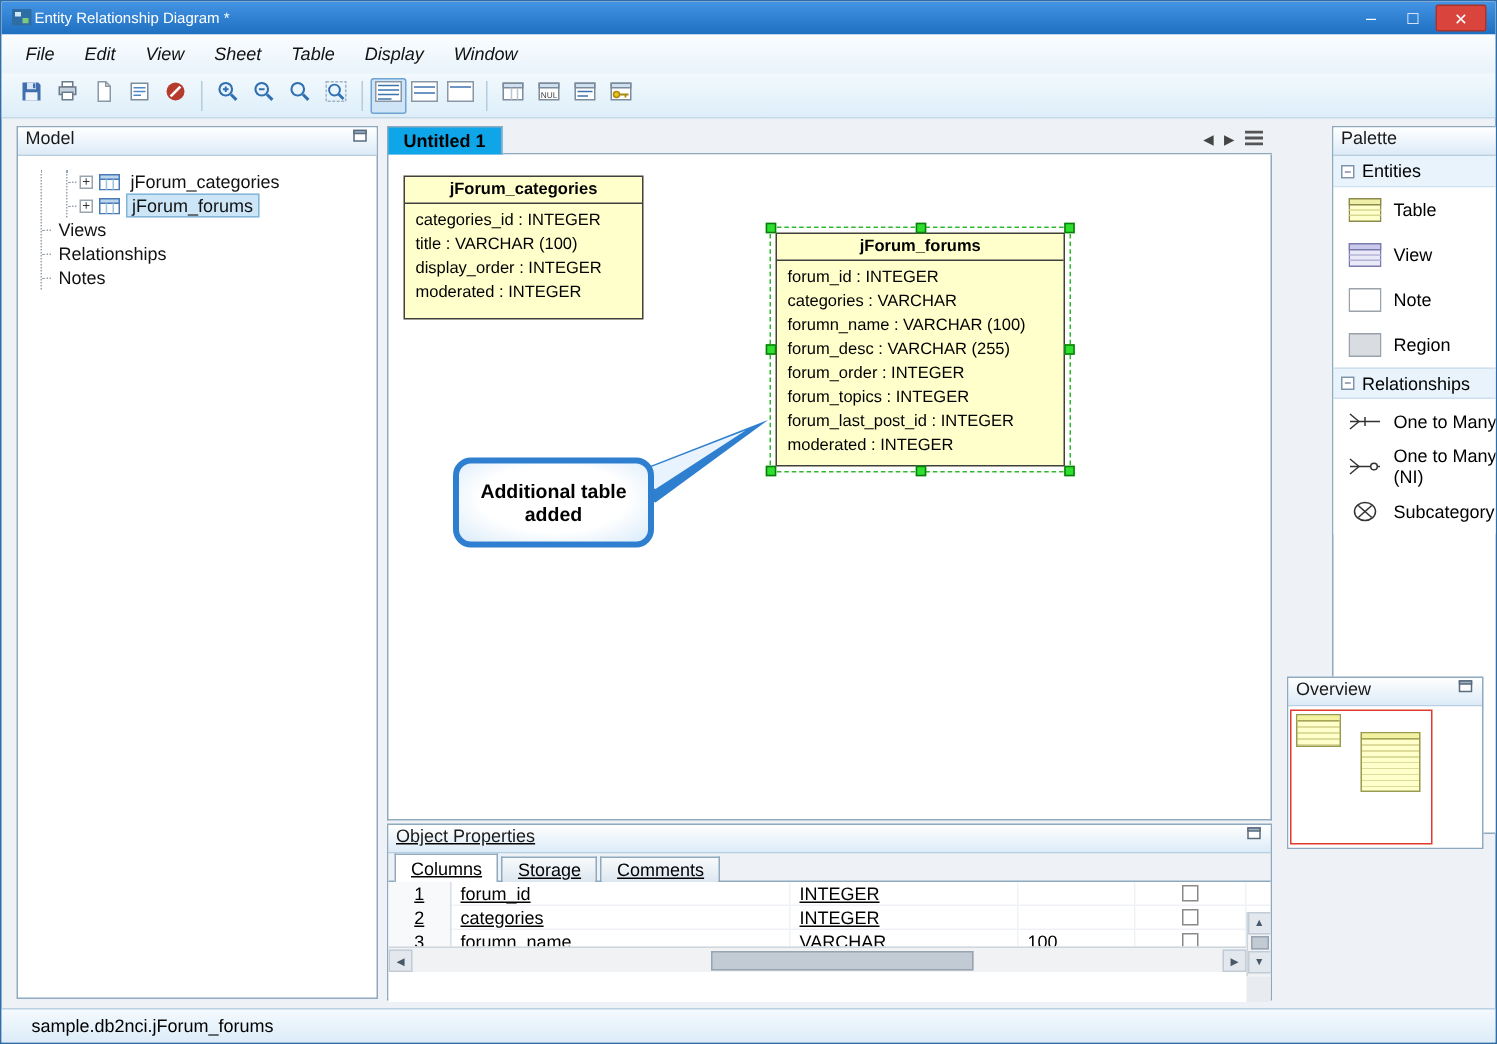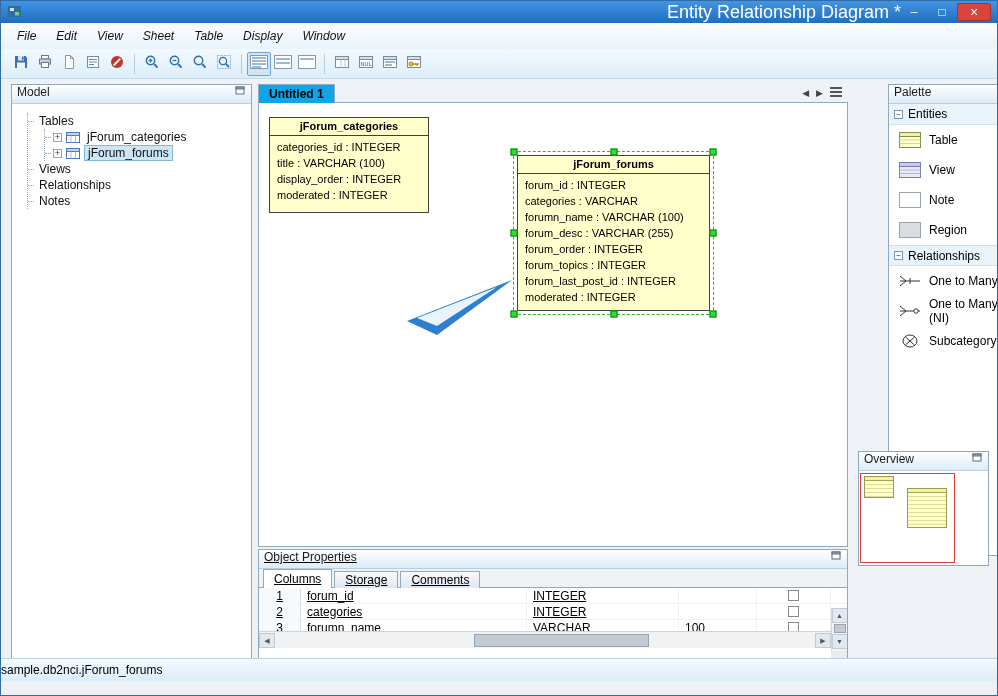--- a/index.html
+++ b/index.html
@@ -3,21 +3,21 @@
 <meta charset="utf-8">
 <style>
   *{margin:0;padding:0;box-sizing:border-box;}
   html,body{width:998px;height:696px;}
   body{font-family:"Liberation Sans",sans-serif;background:#cfd8e4;}
   .window{position:relative;width:998px;height:696px;background:#eef2f7;border:1px solid #2f6da8;overflow:hidden;}
 
   
   .titlebar{height:22px;background:linear-gradient(#4394e4,#1f6fc0);display:flex;align-items:center;padding:0 4px;}
   .app-icon{width:16px;height:16px;margin-left:2px;display:flex;}
-  .title{flex:1;text-align:right;color:#fff;font-size:18px;}
+  .title{flex:1;text-align:left;color:#fff;font-size:10px;}
   .caption{display:flex;align-items:center;gap:2px;margin-right:2px;}
   .cap{width:26px;height:18px;display:flex;align-items:center;justify-content:center;color:#fff;font-size:12px;cursor:default;}
   .cap.close{width:34px;background:#d9453c;border:1px solid #a8342c;border-radius:2px;font-size:14px;}
 
   
   .menubar{height:26px;display:flex;align-items:center;background:linear-gradient(#fbfdff,#e8f3fb);padding-left:6px;font-size:12px;color:#111;}
   .menu-item{padding:4px 10px;font-style:italic;}
   .toolbar{height:30px;display:flex;align-items:center;background:linear-gradient(#f2f9fd,#ddeef9);border-bottom:1px solid #c6d9e8;padding-left:8px;}
   .tbtn{width:24px;height:24px;display:flex;align-items:center;justify-content:center;border:1px solid transparent;border-radius:2px;}
   .tbtn.active{border-color:#6fa3d4;background:#cfe5f7;}
@@ -109,21 +109,21 @@
   .hscroll{position:relative;width:572px;height:17px;background:#f0f2f4;border-top:1px solid #cdd5dd;}
   .sbtn{width:16px;height:15px;display:flex;align-items:center;justify-content:center;font-size:7px;color:#49596a;background:#e3e8ee;border:1px solid #c2ccd6;}
   .hscroll .sbtn{position:absolute;top:1px;}
   .hs-left{left:0;}
   .hs-right{right:0;}
   .hthumb{position:absolute;left:215px;top:2px;width:175px;height:13px;background:#c2cad3;border:1px solid #98a4b1;}
   .vthumb{width:12px;height:9px;background:#c2cad3;border:1px solid #98a4b1;margin:1px 0;}
   .sb-corner{position:absolute;right:0;bottom:0;width:16px;height:17px;background:#e8ecf0;}
 
   
-  .statusbar{position:absolute;left:0;right:0;bottom:14px;height:23px;background:linear-gradient(#f4fafe,#dcecf8);border-top:1px solid #bcd2e4;display:flex;align-items:center;padding-left:0;font-size:12px;color:#000;text-align:right;}
+  .statusbar{position:absolute;left:0;right:0;bottom:0;height:23px;background:linear-gradient(#f4fafe,#dcecf8);border-top:1px solid #bcd2e4;display:flex;align-items:center;padding-left:20px;font-size:12px;color:#000;text-align:right;}
 </style>
 </head>
 <body>
 
 <div class="window">
 
   <div class="titlebar">
     <span class="app-icon">
       <svg width="16" height="16" viewBox="0 0 16 16">
           <rect x="1" y="2" width="13" height="11" fill="#2e6da4"></rect>
@@ -277,23 +277,20 @@
       <span>Model</span>
       <span class="undock">
           <svg width="11" height="10" viewBox="0 0 11 10">
             <rect x="1" y="2" width="8" height="7" fill="#fff" stroke="#5a6b7c"></rect>
             <rect x="1" y="2" width="8" height="2" fill="#9db3c8" stroke="#5a6b7c"></rect>
           </svg>
         </span>
     </div>
     <div class="tree">
       <div class="tree-inner">
-        <div class="gr trow">
-          <span class="tlabel">Tables</span>
-        </div>
         <div class="tchild">
           <div class="gr trow">
             <span class="expander">+</span>
             <span class="ticon">
                 <svg width="14" height="11" viewBox="0 0 14 11">
                   <rect x="0.5" y="0.5" width="13" height="10" fill="#fff" stroke="#4a7ab5"></rect>
                   <rect x="0.5" y="0.5" width="13" height="3" fill="#bcd6ee" stroke="#4a7ab5"></rect>
                   <line x1="5" y1="3.5" x2="5" y2="10.5" stroke="#9cc3e0"></line>
                   <line x1="9.5" y1="3.5" x2="9.5" y2="10.5" stroke="#9cc3e0"></line>
                 </svg>
@@ -348,20 +345,21 @@
         <div class="entity-col">title : VARCHAR (100)</div>
         <div class="entity-col">display_order : INTEGER</div>
         <div class="entity-col">moderated : INTEGER</div>
       </div>
     </div>
 
     <svg class="callout-tail" width="120" height="70" viewBox="0 0 120 70">
       <polygon points="8,48 113,7 38,62" fill="#2e7fd0"></polygon>
       <polygon points="18,45 98,14 38,53" fill="#e8f3fd"></polygon>
     </svg>
+    <div class="callout">Additional table added</div>
 
     <div class="ent-forums-wrap">
       <div class="entity ent-forums" style="position:relative;left:0;top:0;">
         <div class="entity-header">jForum_forums</div>
         <div class="entity-cols">
           <div class="entity-col">forum_id : INTEGER</div>
           <div class="entity-col">categories : VARCHAR</div>
           <div class="entity-col">forumn_name : VARCHAR (100)</div>
           <div class="entity-col">forum_desc : VARCHAR (255)</div>
           <div class="entity-col">forum_order : INTEGER</div>

